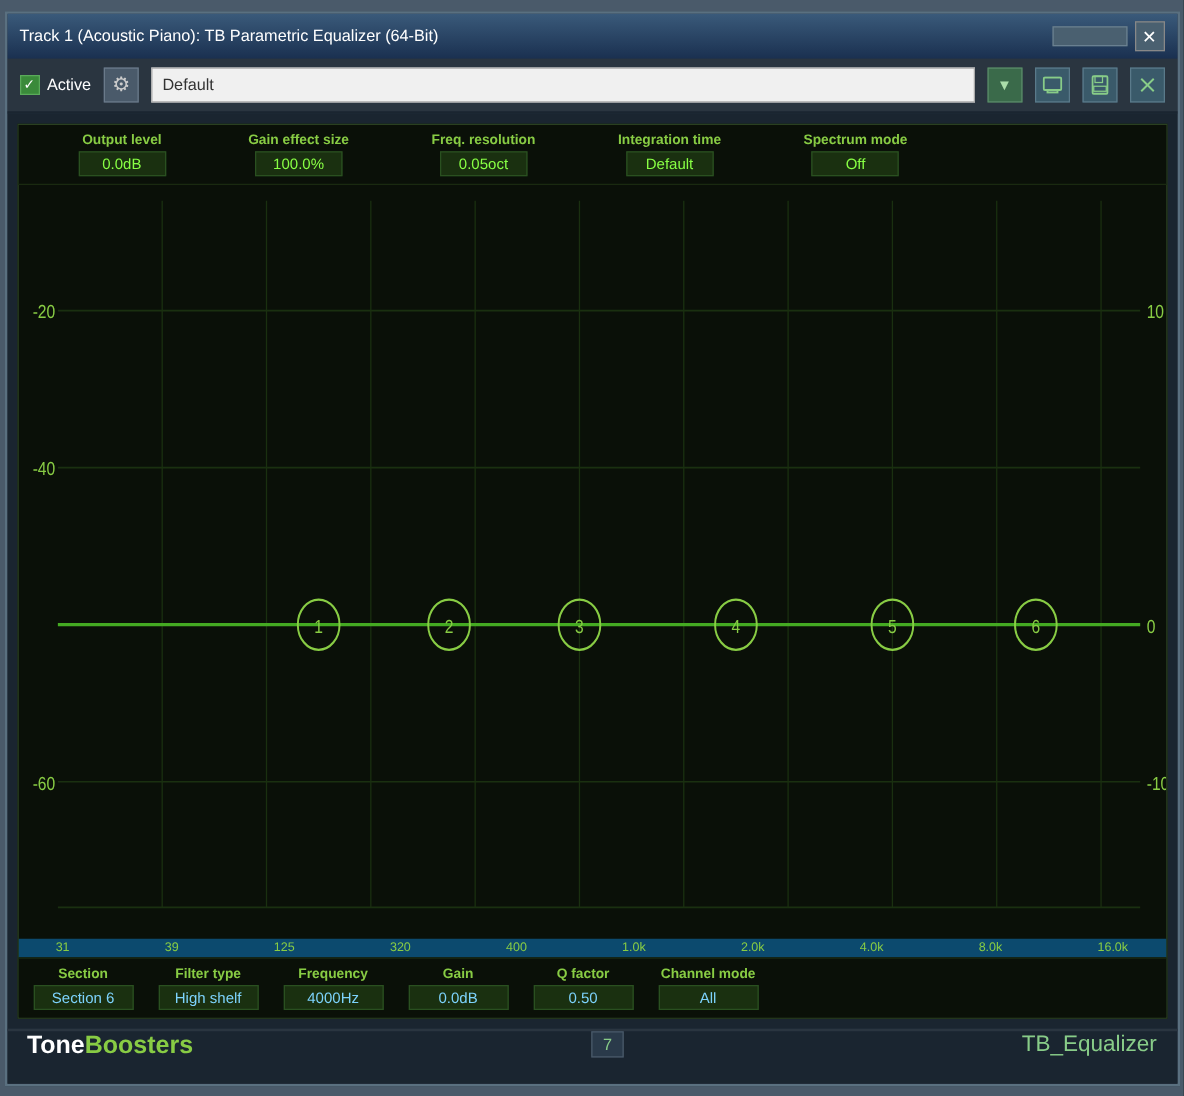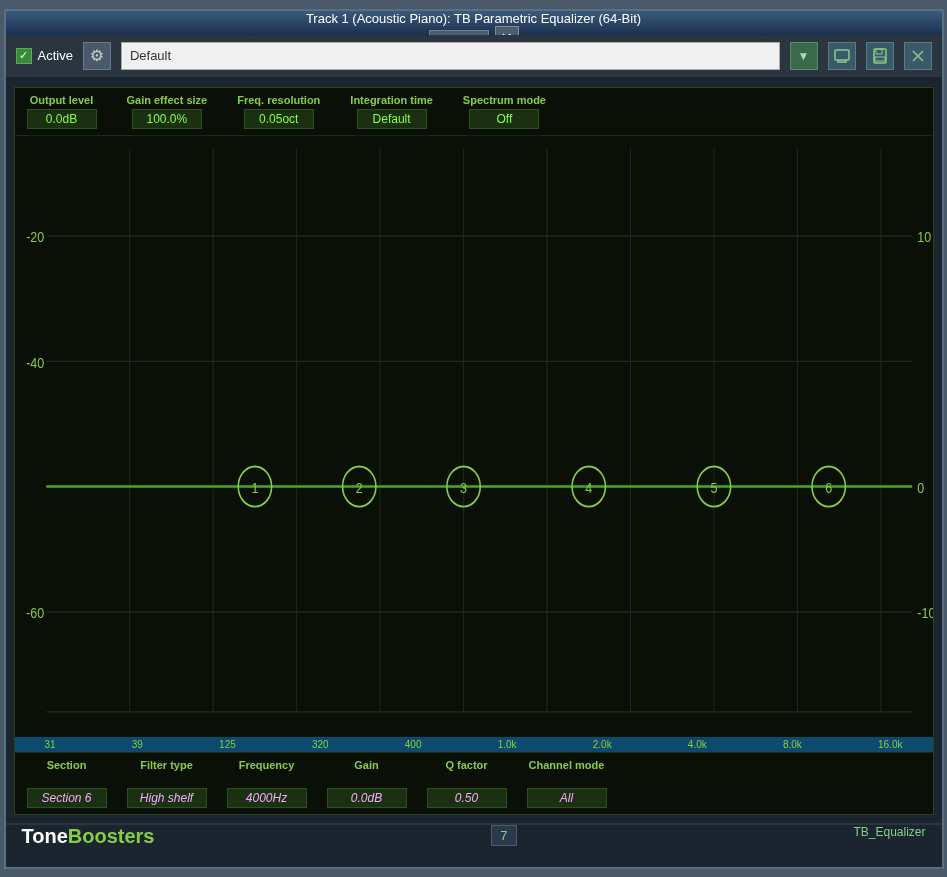--- a/index.html
+++ b/index.html
@@ -17,27 +17,26 @@
       width: 940px;
       height: 860px;
       background: #2a3540;
       border: 2px solid #5a7080;
       display: flex;
       flex-direction: column;
     }
 
     .title-bar {
       background: linear-gradient(to bottom, #3a5a7a, #1a3050);
-      height: 24px;
+      height: 36px;
       display: flex;
       align-items: center;
       justify-content: space-between;
       padding: 0 10px;
       flex-shrink: 0;
-      flex-direction: column;
     }
 
     .title-text {
       color: #ffffff;
       font-size: 13px;
       font-weight: normal;
     }
 
     .title-controls {
       display: flex;
@@ -169,20 +168,21 @@
       gap: 30px;
       background: #0a1008;
       border-bottom: 1px solid #1a2a10;
     }
 
     .control-group {
       display: flex;
       flex-direction: column;
       align-items: center;
       gap: 3px;
+      margin-left: 36px;
     }
 
     .control-label {
       color: #88cc44;
       font-size: 11px;
       font-weight: bold;
       white-space: nowrap;
     }
 
     .control-value {
@@ -227,38 +227,37 @@
       padding: 6px 12px;
       display: flex;
       gap: 20px;
       align-items: center;
     }
 
     .bottom-group {
       display: flex;
       flex-direction: column;
       align-items: center;
-      gap: 17px;
+      gap: 3px;
     }
 
     .bottom-label {
       color: #88cc44;
       font-size: 11px;
       font-weight: bold;
     }
 
     .bottom-value {
       background: #1a3010;
       border: 1px solid #2a5020;
-      color: #f0abfc;
+      color: #7dd3fc;
       font-size: 12px;
       padding: 2px 8px;
       min-width: 80px;
       text-align: center;
-      font-style: italic;
     }
 
     .footer {
       height: 44px;
       background: #1a2530;
       display: flex;
       align-items: flex-start;
       justify-content: space-between;
       padding: 0 16px;
       border-top: 2px solid #2a3540;
@@ -281,21 +280,21 @@
     .footer-badge {
       background: #2a3a4a;
       border: 1px solid #4a5a6a;
       color: #88cc88;
       font-size: 13px;
       padding: 2px 8px;
     }
 
     .footer-name {
       color: #88cc88;
-      font-size: 12px;
+      font-size: 18px;
     }
 
     .eq-node {
       cursor: pointer;
     }
   </style>
 </head>
 <body>
 
 <div class="window">

